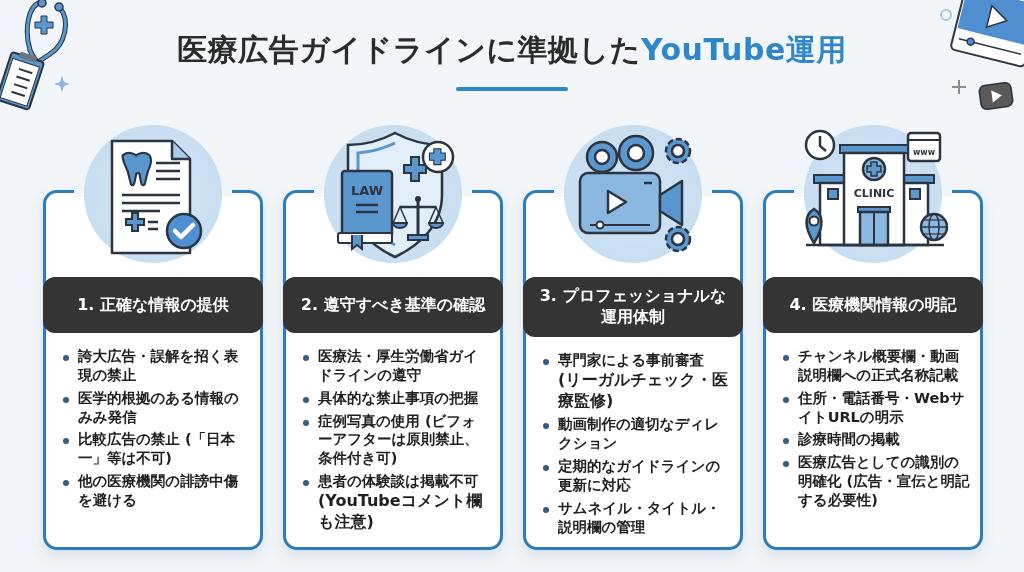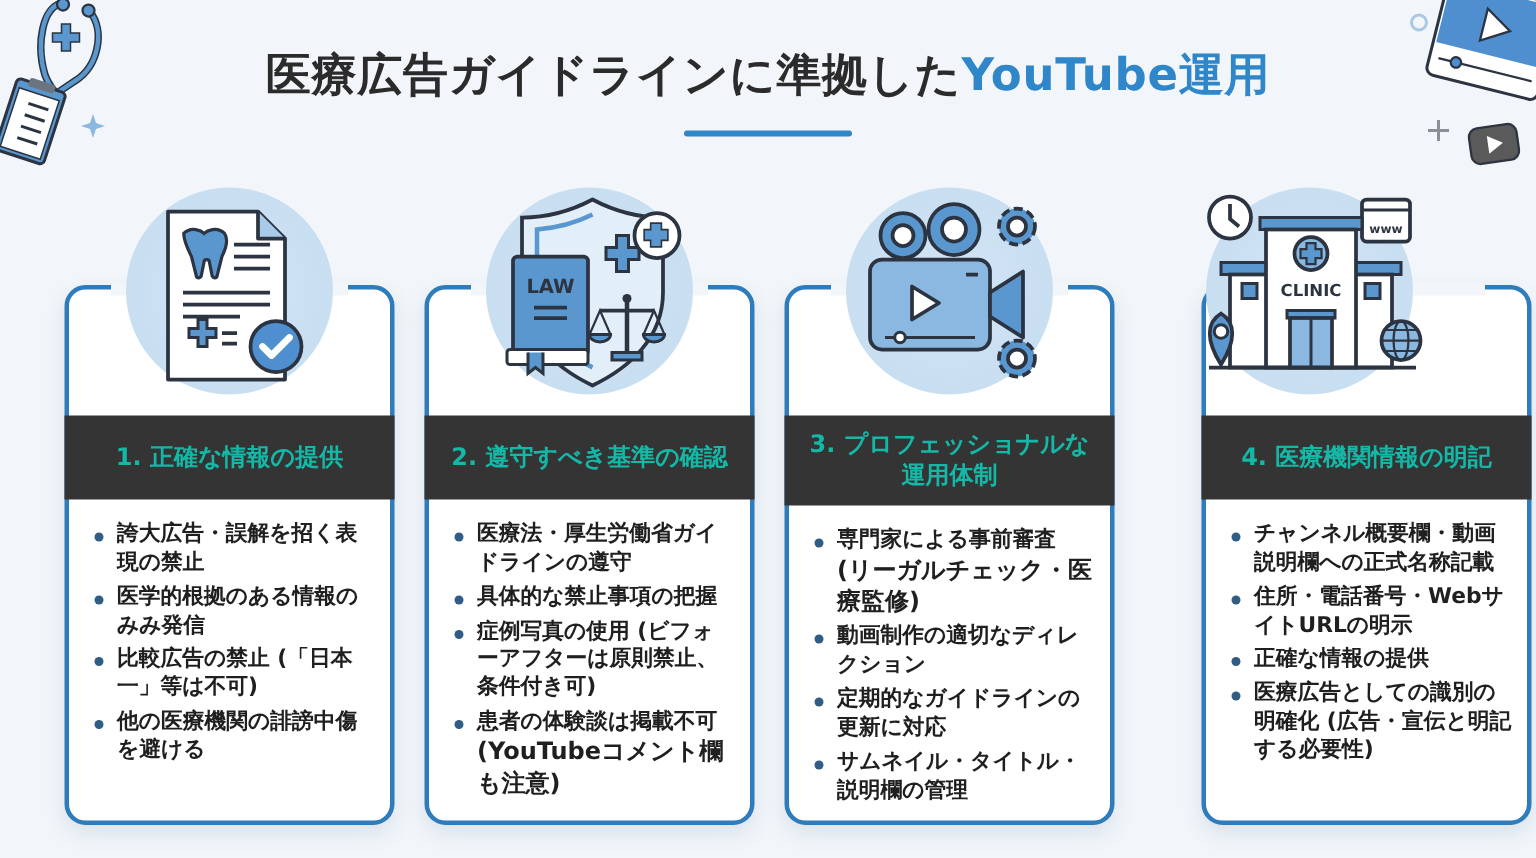--- a/index.html
+++ b/index.html
@@ -37,23 +37,23 @@
   }
   .icon-circle {
     position: absolute; top: 125px; width: 138px; height: 138px;
     border-radius: 50%;
     background: radial-gradient(circle at 50% 50%, #d3e6f5 0%, #c8def1 70%, #d9e9f6 100%);
   }
   .icon-svg { position: absolute; top: 125px; width: 150px; height: 140px; }
   .card-header {
     position: absolute; left: -3px; right: -3px; top: 84px; height: 56px;
     background: #343434;
-    color: #14b8a6; font-size: 16px; font-weight: bold;
+    color: #ffffff; font-size: 16px; font-weight: bold;
     display: flex; align-items: center; justify-content: center;
-    text-align: center; line-height: 1.3; padding: 0 6px;
+    text-align: center; line-height: 1.3; padding: 0 6px; border-radius: 12px;
   }
   .card-header.tall { top: 84px; height: 60px; }
   .bullets {
     position: absolute; left: 14px; right: 10px; top: 154px;
     list-style: none;
   }
   .bullets li {
     position: relative; padding-left: 18px;
     font-size: 14.5px; font-weight: bold; line-height: 1.3;
     color: #1f1f1f; margin-bottom: 4px;
@@ -192,27 +192,27 @@
   <g transform="translate(118 26)">
     <circle r="12" fill="#5a97cf" stroke="#2b3440" stroke-width="2.5" stroke-dasharray="6 3"></circle>
     <circle r="6" fill="#fff" stroke="#2b3440" stroke-width="2.5"></circle>
   </g>
   <g transform="translate(118 114)">
     <circle r="12" fill="#5a97cf" stroke="#2b3440" stroke-width="2.5" stroke-dasharray="6 3"></circle>
     <circle r="6" fill="#fff" stroke="#2b3440" stroke-width="2.5"></circle>
   </g>
 </svg>
 
-<div class="card" style="left:801px">
+<div class="card" style="left:763px">
   <div class="card-gap-mask"></div>
   <div class="card-header">4. 医療機関情報の明記</div>
   <ul class="bullets">
     <li><span>チャンネル概要欄・動画説明欄への正式名称記載</span></li>
     <li><span>住所・電話番号・WebサイトURLの明示</span></li>
-    <li><span>正確な情報の提供</span></li>
+    <li><span>診療時間の掲載</span></li>
     <li><span>医療広告としての識別の明確化 (広告・宣伝と明記する必要性)</span></li>
   </ul>
 </div>
 <div class="icon-circle" style="left:804px"></div>
 <svg class="icon-svg" style="left:800px" viewBox="0 0 150 140">
   <circle cx="20" cy="20" r="14" fill="#fff" stroke="#2b3440" stroke-width="2.5"></circle>
   <path d="M20 11 v10 l6 5" fill="none" stroke="#2b3440" stroke-width="2.5"></path>
   <rect x="108" y="8" width="32" height="28" rx="3" fill="#fff" stroke="#2b3440" stroke-width="2.5"></rect>
   <line x1="108" y1="15" x2="140" y2="15" stroke="#2b3440" stroke-width="2"></line>
   <text x="124" y="30" text-anchor="middle" font-family="DejaVu Sans, sans-serif" font-size="8" font-weight="bold" fill="#2b3440">www</text>

